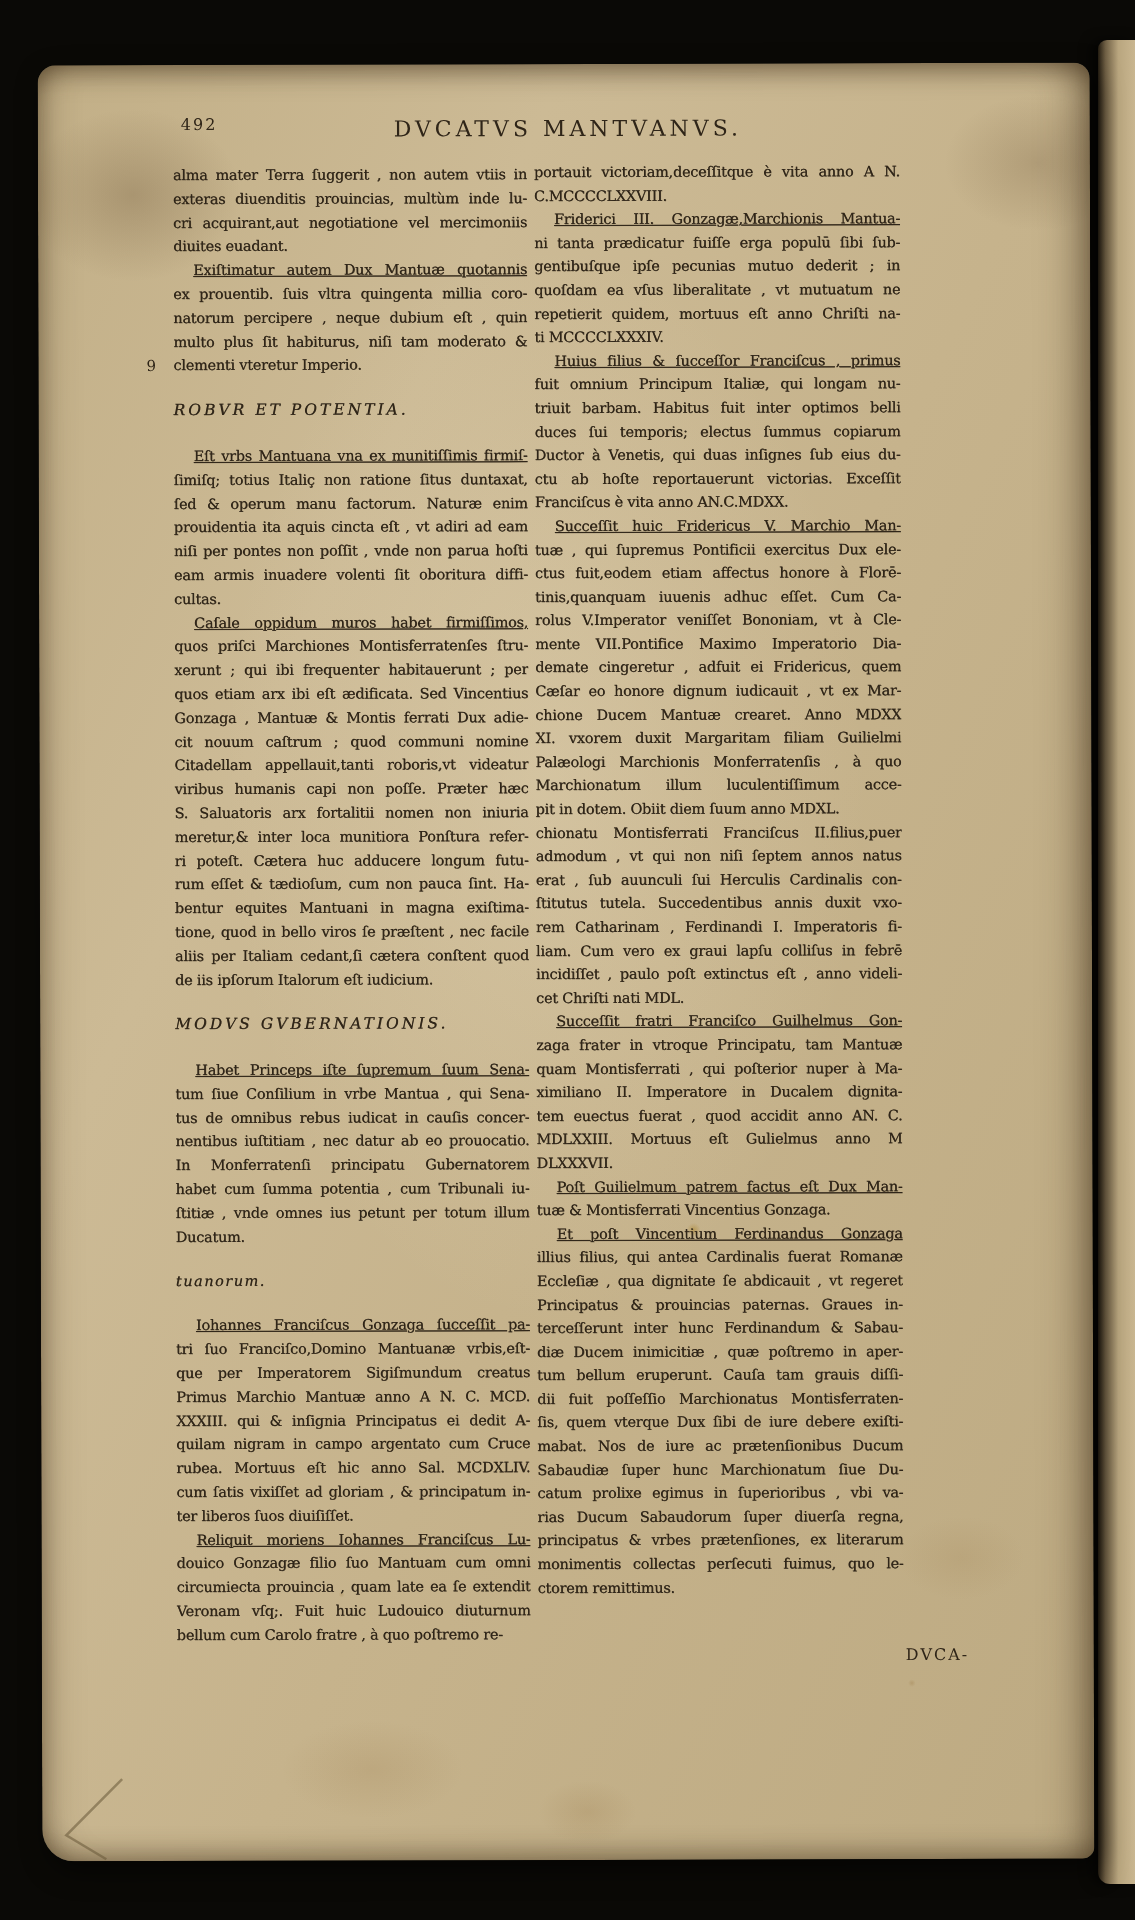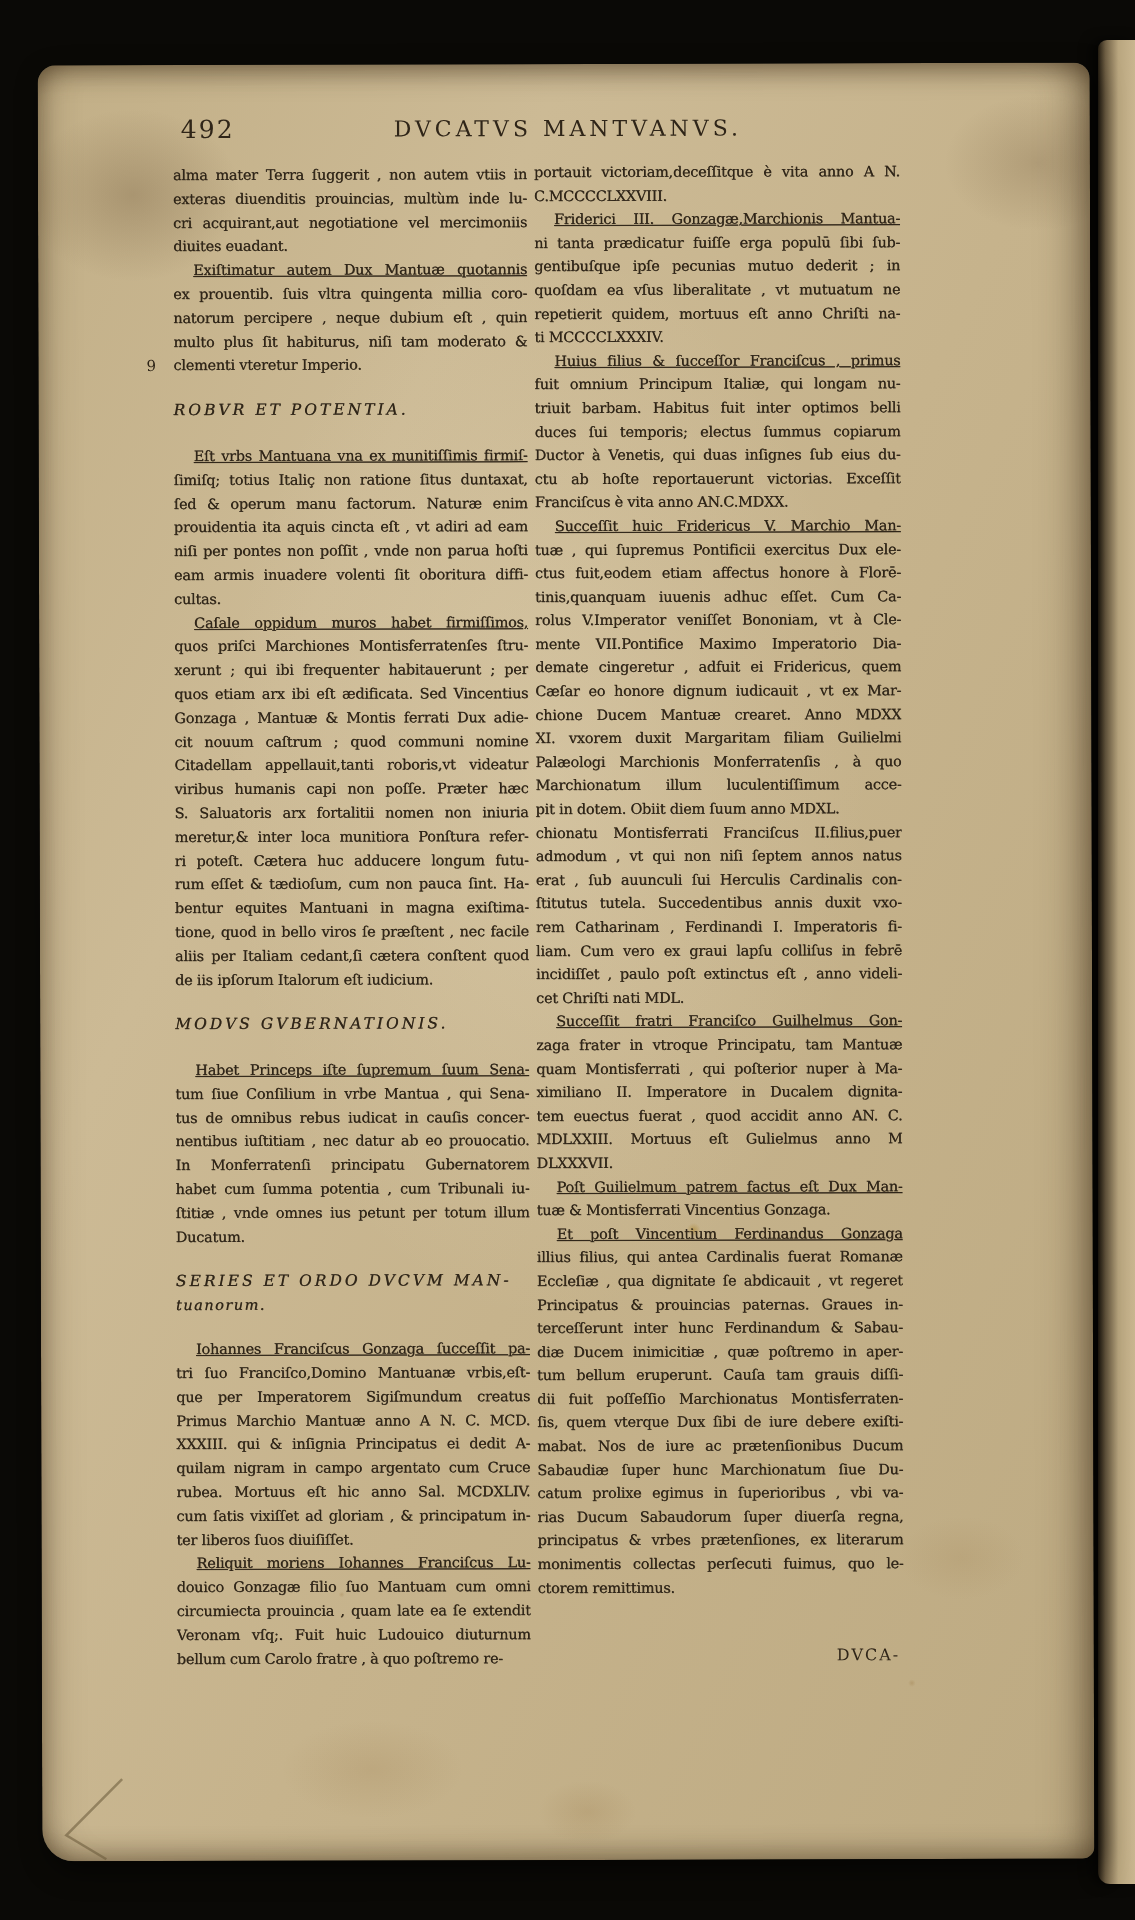--- a/index.html
+++ b/index.html
@@ -37,30 +37,30 @@
       inset -32px 0 40px -22px rgba(56,40,20,.55),
       inset 26px 0 36px -24px rgba(70,52,28,.50),
       inset 0 -20px 28px -16px rgba(56,40,20,.45),
       6px 10px 26px rgba(0,0,0,.55);
     color:#2f2518;
   }
 
   
   .page-number{
     position:absolute;left:143px;top:50px;
-    font-size:25px;letter-spacing:2px;
+    font-size:16px;letter-spacing:2px;
   }
   .running-title{
     position:absolute;left:160px;top:52px;width:740px;text-align:center;
     font-size:22px;letter-spacing:4px;white-space:nowrap;
   }
 
   
   .margin-note{position:absolute;left:108px;top:292px;font-size:15px;}
-  .catchword{position:absolute;left:795px;top:1582px;width:220px;font-size:16px;letter-spacing:2px;}
+  .catchword{position:absolute;left:864px;top:1582px;width:220px;font-size:16px;letter-spacing:2px;}
 
   
   .col{position:absolute;font-size:14.4px;letter-spacing:-0.2px;
        text-shadow:0.35px 0.2px 0.3px rgba(47,37,24,.8);}
   .col-left{left:135px;top:99px;width:354px;}
   .col-right{left:496px;top:97px;width:366px;}
 
   .para{margin:0;}
   .line{height:23.8px;line-height:23.8px;overflow:hidden;
         text-align:justify;text-align-last:justify;}
@@ -142,21 +142,20 @@
         <div class="line indent">Habet Princeps iſte ſupremum ſuum Sena-</div>
         <div class="line">tum ſiue Conſilium in vrbe Mantua , qui Sena-</div>
         <div class="line">tus de omnibus rebus iudicat in cauſis concer-</div>
         <div class="line">nentibus iuſtitiam , nec datur ab eo prouocatio.</div>
         <div class="line">In Monferratenſi principatu Gubernatorem</div>
         <div class="line">habet cum ſumma potentia , cum Tribunali iu-</div>
         <div class="line">ſtitiæ , vnde omnes ius petunt per totum illum</div>
         <div class="line last">Ducatum.</div>
       </div>
       <div class="heading">
-        <div class="hline">SERIES ET ORDO DVCVM MAN-</div>
         <div class="hline sub">tuanorum.</div>
       </div>
       <div class="para">
         <div class="line indent">Iohannes Franciſcus Gonzaga ſucceſſit pa-</div>
         <div class="line">tri ſuo Franciſco,Domino Mantuanæ vrbis,eſt-</div>
         <div class="line">que per Imperatorem Sigiſmundum creatus</div>
         <div class="line">Primus Marchio Mantuæ anno A N. C. MCD.</div>
         <div class="line">XXXIII. qui &amp; inſignia Principatus ei dedit A-</div>
         <div class="line">quilam nigram in campo argentato cum Cruce</div>
         <div class="line">rubea. Mortuus eſt hic anno Sal. MCDXLIV.</div>

